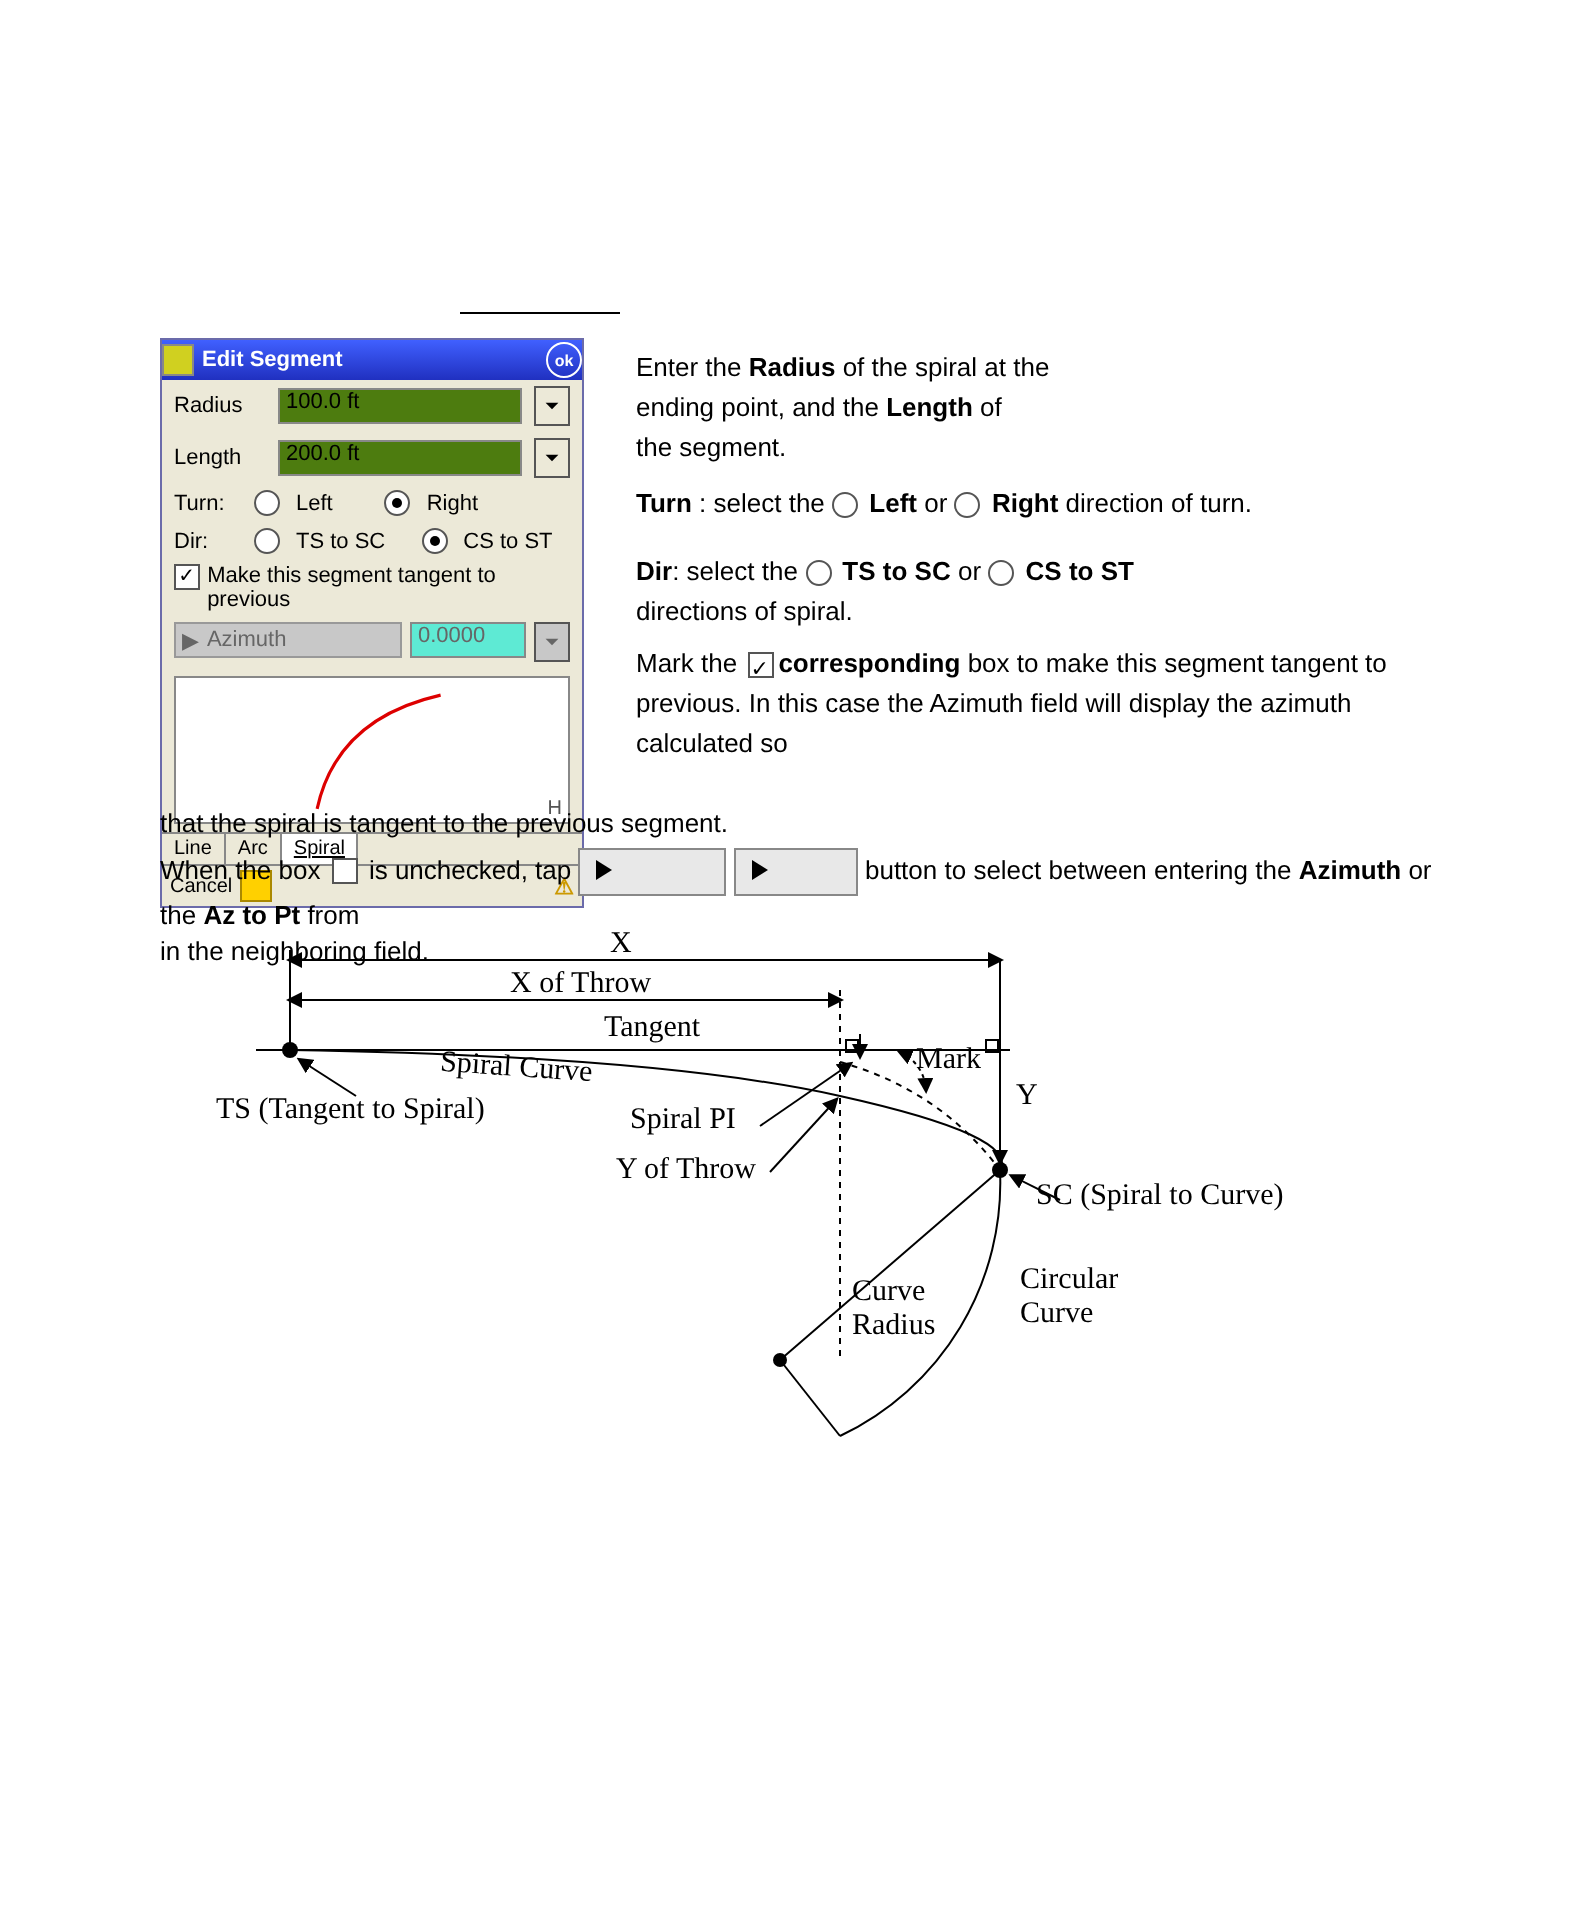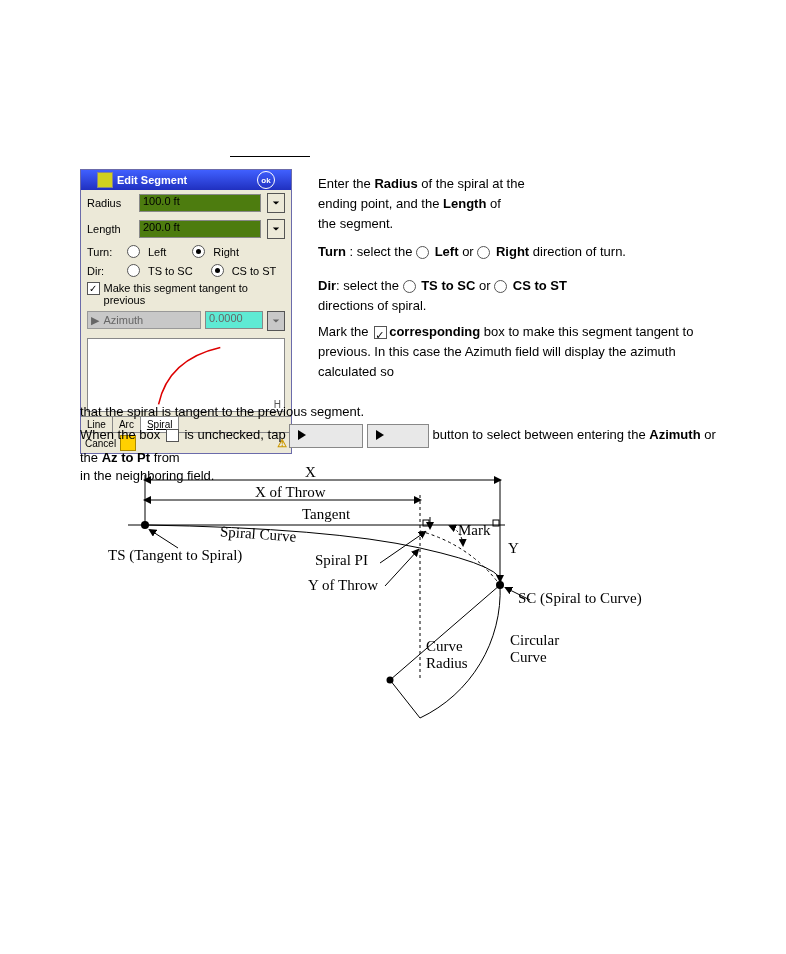--- a/index.html
+++ b/index.html
@@ -42,21 +42,21 @@
     font-family: Tahoma, Arial, sans-serif;
     font-size: 11px;
   }
   .dlg-titlebar {
     background: #1d3fcf;
     background: linear-gradient(180deg, #4060ff 0%, #2030c0 100%);
     color: #fff;
     height: 20px;
     display: flex;
     align-items: center;
-    padding: 0 16px;
+    padding: 0 0;
     font-weight: bold;
   }
   .dlg-titlebar .sysicon {
     width: 14px; height: 14px;
     background: #d0d020;
     border: 1px solid #888;
     margin-right: 4px;
   }
   .dlg-titlebar .okbtn {
     margin-left: auto;

